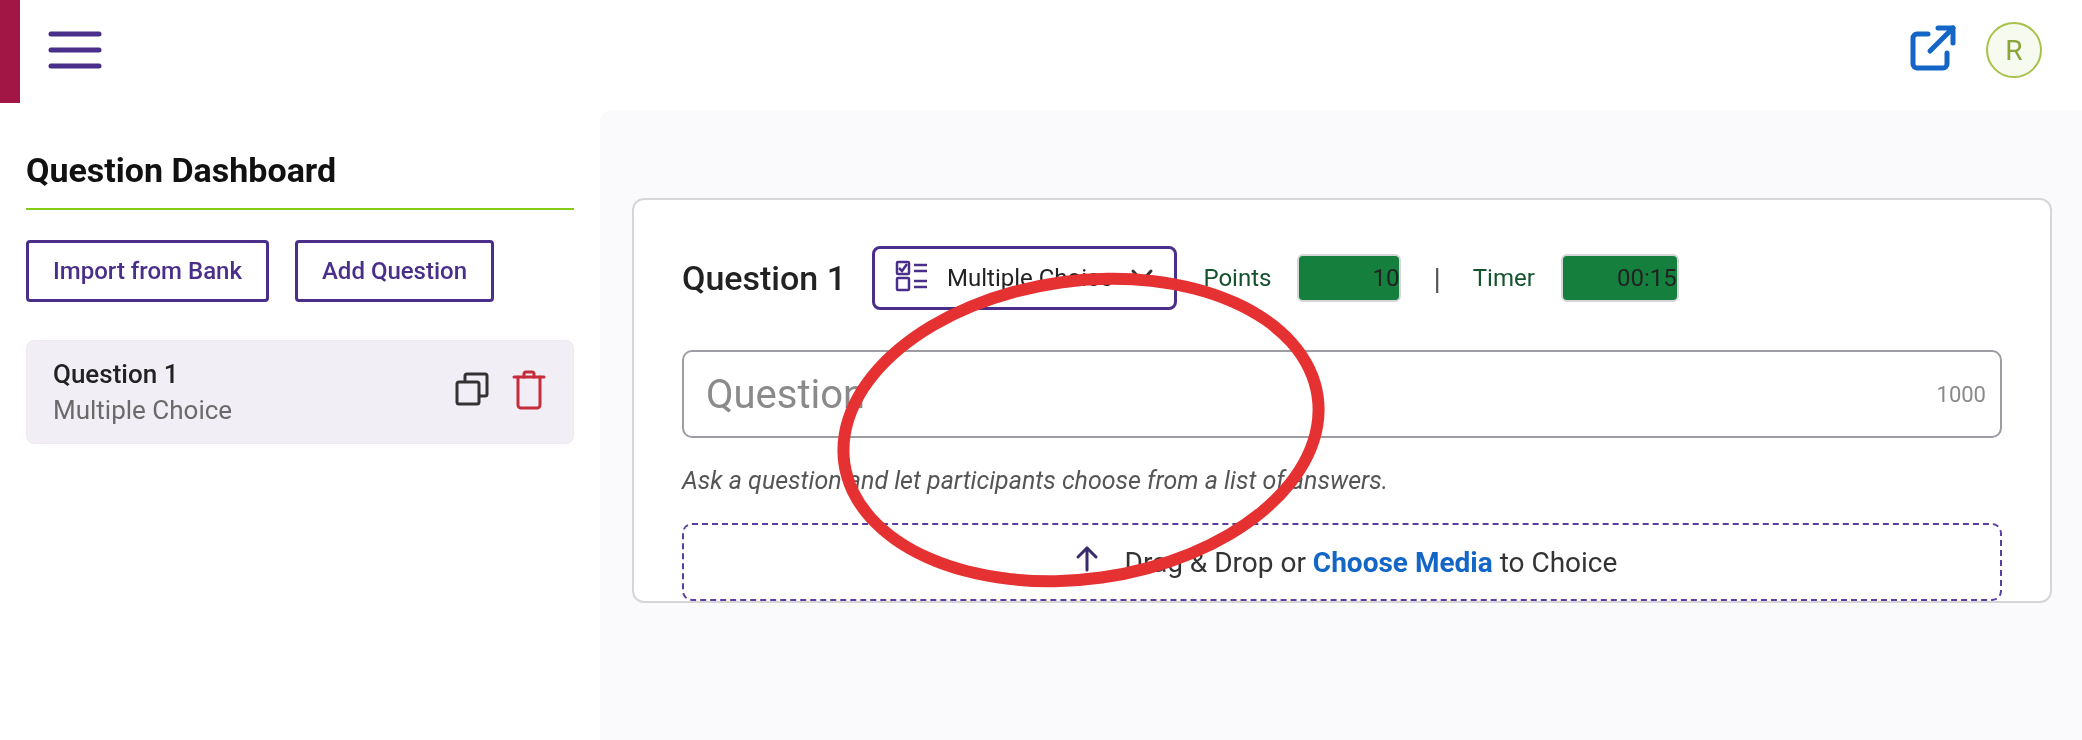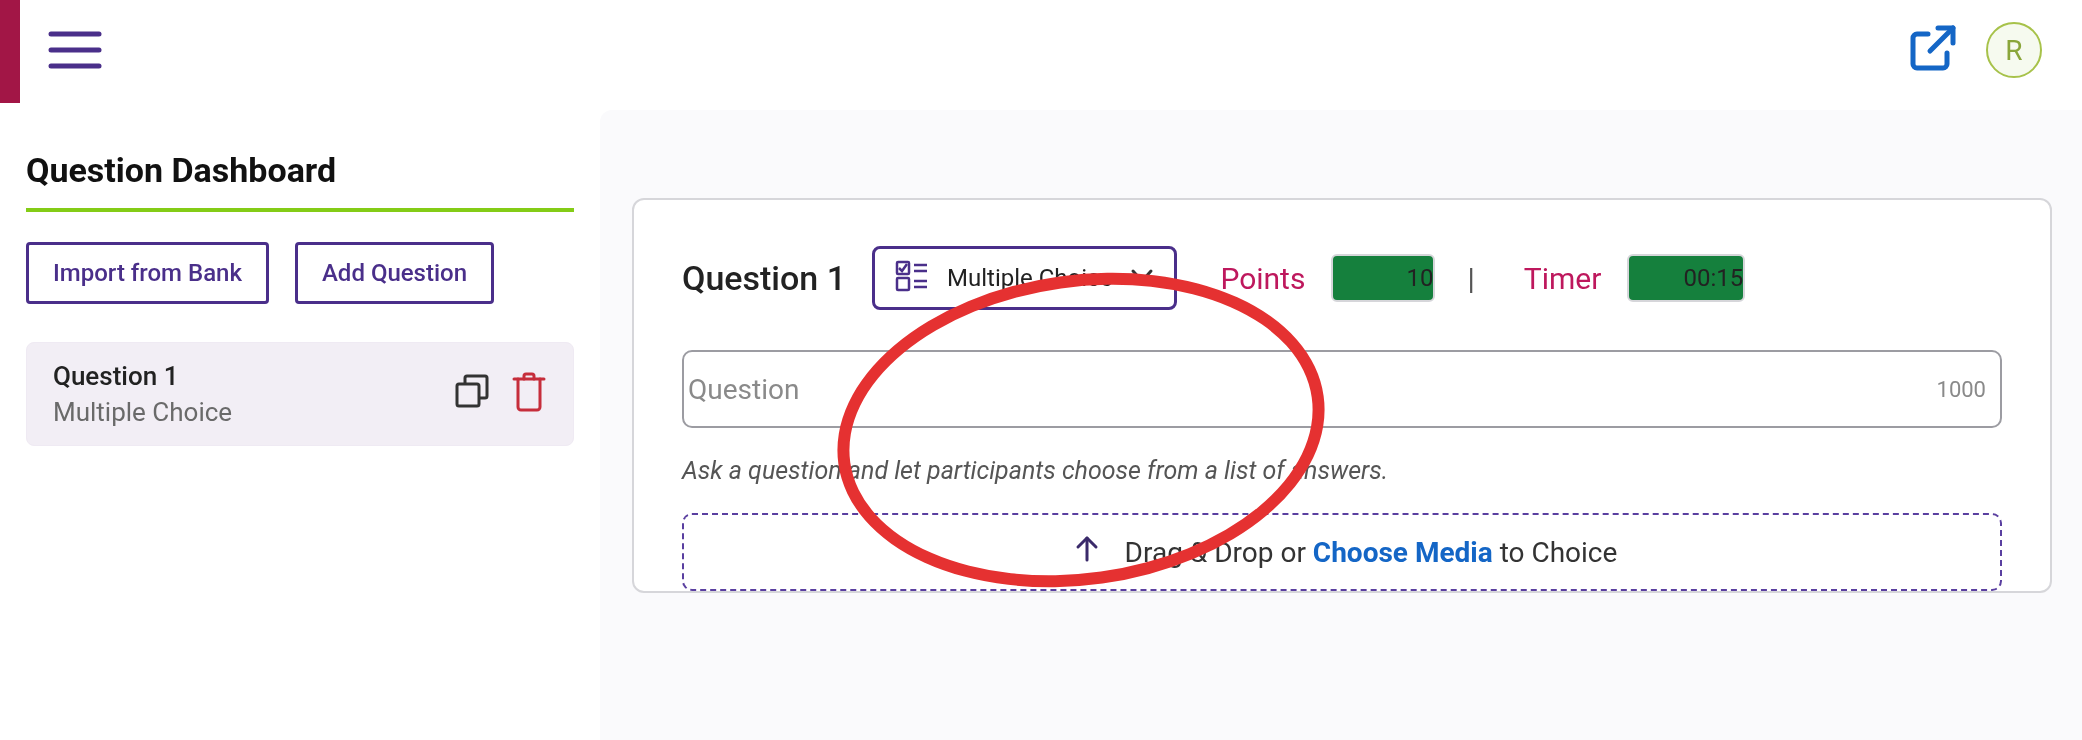--- a/index.html
+++ b/index.html
@@ -12,21 +12,21 @@
   .hamburger svg { display:block; }
   .top-right { margin-left: auto; display: flex; align-items: center; gap: 28px; padding-right: 40px; }
   .open-new { cursor:pointer; }
   .avatar { width: 56px; height: 56px; border-radius: 50%; border: 2px solid #a7c24a; background: #f6faef; display: flex; align-items: center; justify-content: center; font-size: 28px; color: #8aa63a; cursor:pointer; }
 
   
   .layout { position: absolute; top: 110px; left: 0; right: 0; bottom: 0; display: flex; }
 
   
   .sidebar { width: 600px; padding: 40px 26px 0 26px; }
-  .sidebar-title { font-size: 34px; font-weight: 700; color: #111; padding-bottom: 18px; border-bottom: 4px solid #84cc16; }
+  .sidebar-title { font-size: 34px; font-weight: 700; color: #111; padding-bottom: 18px; border-bottom: 2px solid #84cc16; }
   .sidebar-actions { display: flex; gap: 26px; margin-top: 30px; }
   .btn-outline { border: 3px solid #4a2f8a; background: #fff; color: #4a2f8a; font-size: 24px; font-weight: 500; padding: 14px 24px; border-radius: 4px; cursor: pointer; }
   .question-card { margin-top: 38px; background: #f2eef5; border-radius: 8px; padding: 18px 26px; display: flex; align-items: center; justify-content: space-between; border: 1px solid #efeaf3; }
   .qc-titles .qc-q { font-size: 26px; font-weight: 500; color: #222; }
   .qc-titles .qc-type { font-size: 26px; color: #6a6a6a; margin-top: 6px; }
   .qc-actions { display:flex; align-items:center; gap: 18px; }
   .icon-btn { cursor:pointer; }
 
   
   .main { flex:1; background: #fafafc; border-top-left-radius: 12px; padding: 50px 30px 0 32px; }
@@ -34,26 +34,26 @@
   .title-field { width: 100%; height: 78px; border: 2px solid #d6d6da; border-radius: 10px; background: #fff; font-size: 30px; color: #777; text-align: center; padding: 0 70px; }
   .title-field::placeholder { color: #8a8a8a; text-align: center; }
   .char-count-100 { position: absolute; right: 22px; top: 50%; transform: translateY(-50%); font-size: 22px; color: #8a8a8a; pointer-events:none; }
 
   .question-panel { margin-top: 38px; border: 2px solid #d6d6da; border-radius: 12px; background: #fff; padding: 46px 48px 0 48px; }
 
   .q-header-row { display: flex; align-items: center; gap: 26px; }
   .q-number { font-size: 34px; font-weight: 500; color: #222; }
   .type-select { display: flex; align-items: center; gap: 18px; border: 3px solid #4a2f8a; border-radius: 8px; padding: 10px 20px; cursor: pointer; }
   .type-select .type-label { font-size: 24px; color: #222; }
-  .pt-label { font-size: 30px; color: #be185d; margin-left: 17px; }
+  .pt-label { font-size: 24px; color: #14532d; }
   .pt-input { width: 104px; height: 48px; border: 2px solid #d6d6da; border-radius: 6px; text-align: right; font-size: 24px; color: #222; background:#15803d; }
   .divider-v { font-size: 30px; color: #555; padding: 0 6px; }
 
   .question-input-wrap { position: relative; margin-top: 40px; }
-  .question-input { width: 100%; height: 78px; border: 2px solid #9c9ca2; border-radius: 10px; background: #fff; font-size: 28px; color: #777; padding: 0 86px 0 4px; }
+  .question-input { width: 100%; height: 88px; border: 2px solid #9c9ca2; border-radius: 10px; background: #fff; font-size: 40px; color: #777; padding: 0 86px 0 22px; }
   .question-input::placeholder { color: #8a8a8a; }
   .char-count-1000 { position: absolute; right: 16px; top: 50%; transform: translateY(-50%); font-size: 22px; color: #8a8a8a; pointer-events:none; }
 
   .hint { margin-top: 28px; font-size: 25px; font-style: italic; color: #555; }
 
   .media-drop { margin-top: 28px; border: 2px dashed #5a3fa0; border-radius: 10px; height: 78px; display: flex; align-items: center; justify-content: center; gap: 18px; cursor:pointer; }
   .media-text { font-size: 28px; color: #333; }
   .media-text .choose { color: #1466c6; font-weight: 700; }
 
   

